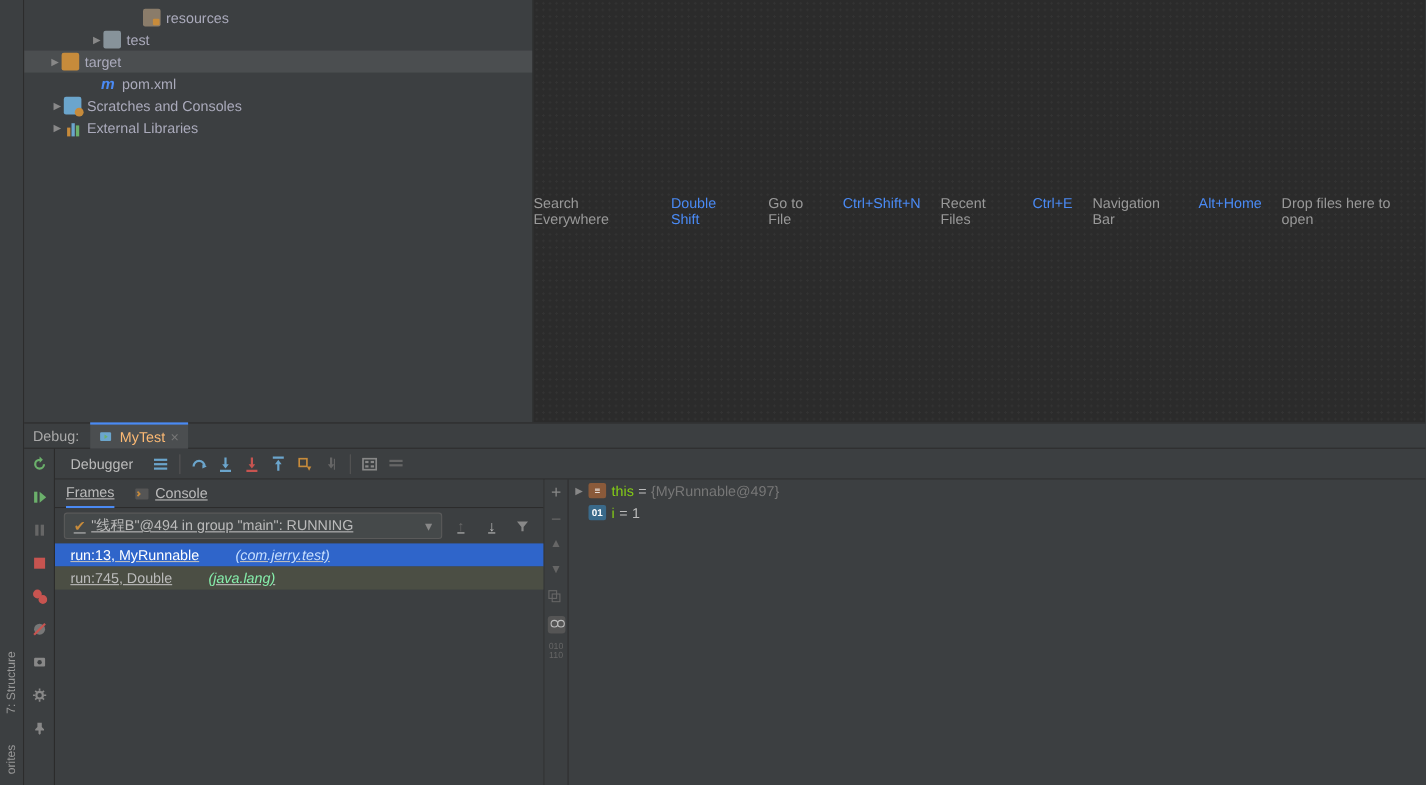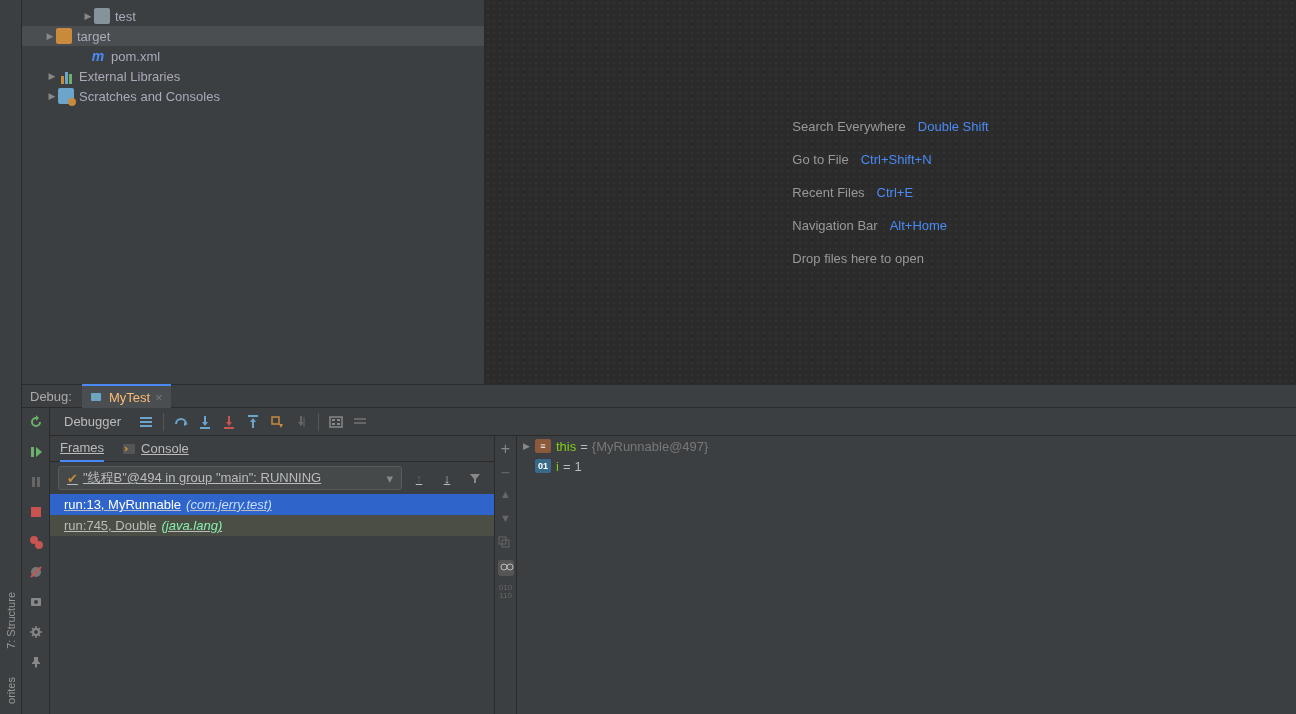--- a/index.html
+++ b/index.html
@@ -20,21 +20,21 @@
 .ico-folder-r::after { content:""; position:absolute; right:1px; bottom:1px; width:6px; height:6px; background:#c78b3b; border-radius:1px; }
 .ico-m { color:#4a8af4; font-weight:bold; font-style:italic; font-size:14px; }
 .ico-lib { display:flex; gap:1px; align-items:flex-end; }
 .ico-lib span { width:3px; background:#6ba5cc; }
 .ico-lib span:nth-child(1){height:8px;background:#c78b3b;}
 .ico-lib span:nth-child(2){height:12px;}
 .ico-lib span:nth-child(3){height:10px;background:#6bb06b;}
 .ico-scratch { background:#6ba5cc; border-radius:2px; position:relative; }
 .ico-scratch::after { content:""; position:absolute; right:-2px; bottom:-2px; width:8px; height:8px; background:#c78b3b; border-radius:50%; }
 .editor { flex:1; background:#2b2b2b; background-image:radial-gradient(#333 1px, transparent 1px); background-size:6px 6px; display:flex; align-items:center; justify-content:center; }
-.hints { display:flex; flex-direction:column; gap:18px; }
+.hints { display:flex; gap:18px; }
 .hint { display:flex; gap:12px; font-size:15px; }
 .hint .hl { color:#999; }
 .hint .hk { color:#4a8af4; }
 .debugbar { height:24px; border-top:1px solid #2b2b2b; border-bottom:1px solid #2b2b2b; display:flex; align-items:center; padding-left:8px; background:#3c3f41; }
 .debugbar .lbl { color:#aaa; margin-right:10px; }
 .dtab { display:flex; align-items:center; height:24px; padding:0 8px; border-top:2px solid #4a8af4; background:#4b4e50; gap:5px; cursor:pointer; }
 .dtab .ico-run { width:14px; height:14px; display:flex; align-items:center; justify-content:center; color:#6bb06b; }
 .dtab .name { color:#fdba74; }
 .dtab .close { color:#777; cursor:pointer; }
 .toolbar { height:28px; display:flex; align-items:center; border-bottom:1px solid #2b2b2b; background:#3c3f41; }
@@ -48,21 +48,21 @@
 .panel { display:flex; flex-direction:column; }
 .panelhdr { height:26px; display:flex; align-items:center; border-bottom:1px solid #2b2b2b; padding:0 10px; gap:18px; background:#3c3f41; }
 .ptab { color:#bbb; cursor:pointer; display:flex; align-items:center; gap:5px; }
 .ptab.active { border-bottom:2px solid #4a8af4; height:26px; }
 .frames { width:445px; border-right:1px solid #2b2b2b; display:flex; flex-direction:column;text-decoration:underline; }
 .threadrow { display:flex; align-items:center; padding:4px 8px; gap:6px; background:#3c3f41; }
 .threadsel { flex:1; height:24px; background:#45494a; border:1px solid #5a5a5a; border-radius:3px; display:flex; align-items:center; padding:0 8px; color:#bbb; cursor:pointer; position:relative; }
 .threadsel::after { content:"▾"; position:absolute; right:8px; color:#888; }
 .check { color:#c78b3b; margin-right:5px; }
 .frameslist { flex:1; background:#3c3f41; }
-.frow { height:21px; display:flex; align-items:center; padding:0 14px; color:#bbb; cursor:pointer; }
+.frow { height:21px; display:flex; align-items:center; padding:0 14px; color:#bbb; cursor:pointer;gap:28px; }
 .frow.sel { background:#2f65ca; color:#fff; }
 .frow.dim { background:#4b4e44; }
 .frow .pkg { font-style:italic; margin-left:5px; }
 .frow.sel .pkg { color:#c7dfff; }
 .frow.dim .pkg { color:#86efac; }
 .midrail { width:22px; border-right:1px solid #2b2b2b; display:flex; flex-direction:column; align-items:center; padding-top:4px; gap:8px; background:#3c3f41; }
 .mbtn { width:16px; height:16px; color:#666; cursor:pointer; font-size:11px; text-align:center; }
 .vars { flex:1; display:flex; flex-direction:column; background:#3c3f41; }
 .varrow { display:flex; align-items:center; height:20px; padding-left:6px; color:#bbb; }
 .varrow .arr { width:12px; font-size:9px; color:#888; }
@@ -79,48 +79,53 @@
 <body>
 
 <div class="leftbar">
   <div class="rot">7: Structure</div>
   <div class="rot">orites</div>
 </div>
 
 <div class="main">
   <div class="top">
     <div class="proj" id="ptree">
+        <div class="titem" style="padding-left: 96px;">
+          <span class="arr "></span>
+          <span class="ico ico-folder-r"></span>
+          <span>resources</span>
+        </div>
         <div class="titem" style="padding-left: 60px; text-align: center;">
           <span class="arr r"></span>
           <span class="ico ico-folder"></span>
           <span>test</span>
         </div>
         <div class="titem sel" style="padding-left: 22px;">
           <span class="arr r"></span>
           <span class="ico ico-folder-y"></span>
           <span>target</span>
         </div>
         <div class="titem" style="padding-left: 56px;">
           <span class="arr "></span>
           <span class="ico ico-m">m</span>
           <span>pom.xml</span>
+        </div>
+        <div class="titem" style="padding-left: 24px;">
+          <span class="arr r"></span>
+          <span class="ico ico-scratch"></span>
+          <span>Scratches and Consoles</span>
         </div>
         <div class="titem" style="padding-left: 24px;">
           <span class="arr r"></span>
           <span class="ico ico-lib">
             <span></span>
             <span></span>
             <span></span>
           </span>
           <span>External Libraries</span>
-        </div>
-        <div class="titem" style="padding-left: 24px;">
-          <span class="arr r"></span>
-          <span class="ico ico-scratch"></span>
-          <span>Scratches and Consoles</span>
         </div>
       </div>
     <div class="editor">
       <div class="hints" id="hints">
           <div class="hint">
             <span class="hl">Search Everywhere</span>
             <span class="hk">Double Shift</span>
           </div>
           <div class="hint">
             <span class="hl">Go to File</span>

